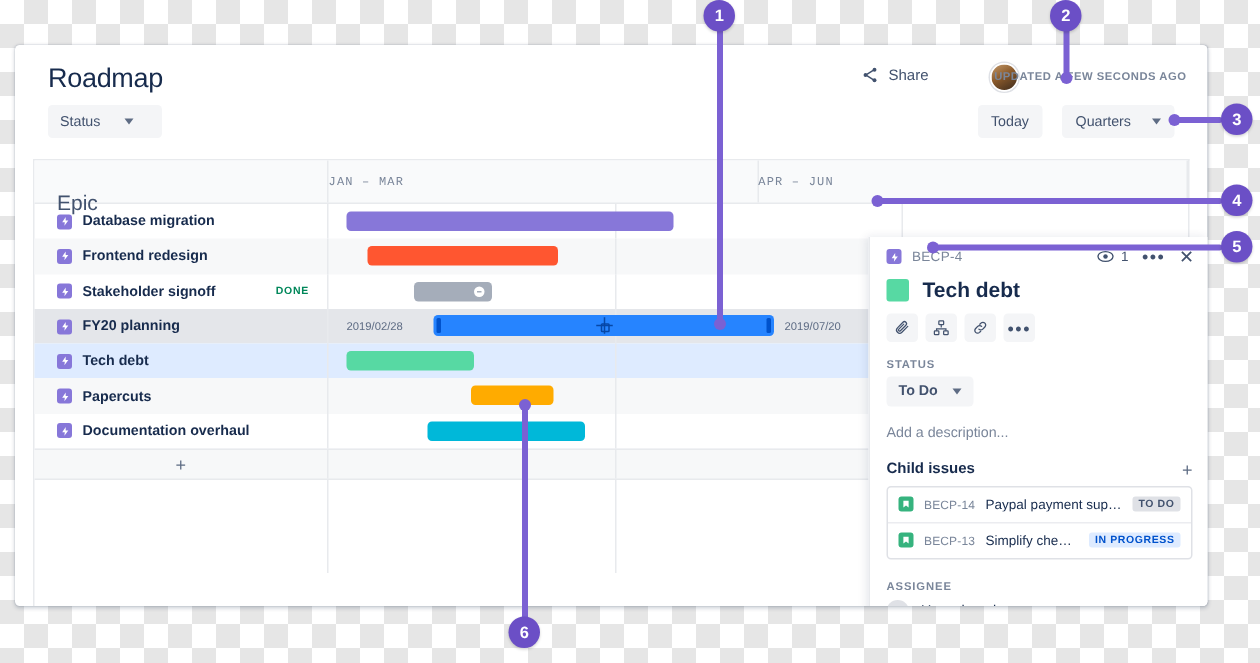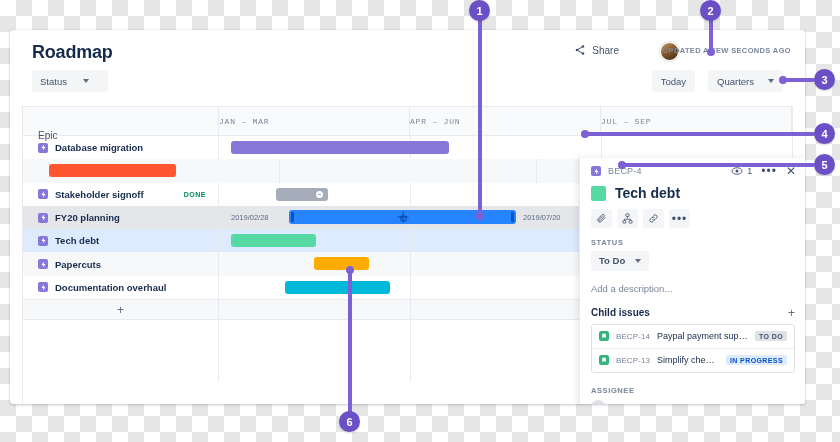--- a/index.html
+++ b/index.html
@@ -18,21 +18,21 @@
   #app-card{
     position:absolute;left:10px;top:30px;width:795px;height:374px;
     background:#fff;border-radius:3px;
     box-shadow:0 1px 3px rgba(9,30,66,.22),0 0 1px rgba(9,30,66,.28);
     overflow:hidden;
   }
 
   
   .page-title{
     position:absolute;left:22px;top:12px;
-    font-size:18px;font-weight:bold;color:#172b4d;letter-spacing:-.2px;
+    font-size:18px;font-weight:normal;color:#172b4d;letter-spacing:-.2px;
   }
   .status-filter{
     position:absolute;left:22px;top:40px;height:22px;min-width:60px;
     background:#f4f5f7;border-radius:3px;display:flex;align-items:center;
     padding:0 8px;gap:16px;cursor:pointer;
   }
   .status-filter .lbl{font-size:9.5px;color:#42526e;}
   .chev{width:0;height:0;border-left:3.5px solid transparent;border-right:3.5px solid transparent;border-top:4px solid #5e6c84;}
 
   .share-btn{
@@ -60,21 +60,21 @@
   #grid{
     position:absolute;left:12px;top:76px;right:12px;bottom:0;
     border:1px solid #e8eaed;border-bottom:none;box-sizing:border-box;
     background:#fff;
   }
   #col-head{
     display:flex;height:28px;background:#f9fafb;border-bottom:1px solid #e8eaed;
   }
   .hc{display:flex;align-items:center;box-sizing:border-box;}
   .hc-epic{width:196px;padding-left:15px;border-right:1px solid #e8eaed;}
-  .hc-epic span{font-size:10px;color:#42526e;margin-top:28px;}
+  .hc-epic span{font-size:14px;color:#42526e;margin-top:28px;}
   .hc-q{flex:1;justify-content:flex-start;border-right:1px solid #e8eaed;font-family:Liberation Mono, monospace;}
   .hc-q span{font-size:8px;letter-spacing:.8px;color:#7a869a;}
 
   .rows{position:relative;}
   .row{display:flex;height:23.3px;box-sizing:border-box;position:relative;}
   .row.alt{background:#f7f8f9;}
   .row.sel-grey{background:#e4e6ea;}
   .row.sel-blue{background:#deebff;}
   .cell-epic{
     width:196px;box-sizing:border-box;border-right:1px solid #e8eaed;
@@ -229,42 +229,47 @@
     <div id="col-head">
       <div class="hc hc-epic">
         <span>Epic</span>
       </div>
       <div class="hc hc-q">
         <span>JAN – MAR</span>
       </div>
       <div class="hc hc-q">
         <span>APR – JUN</span>
       </div>
-      <div class="hc hc-q">
-        <span>JUL – SEP</span>
-      </div>
     </div>
 
     <div class="rows" id="rows-host">
         <div class="row">
           <div class="cell-epic">
             <span class="epic-ico">
               <svg width="7" height="7" viewBox="0 0 24 24">
                 <path d="M13 2L5 14h6l-1 8 9-12h-6z" fill="#fff"></path>
               </svg>
             </span>
             <span class="epic-name">Database migration</span>
           </div>
           <div class="cell-tl">
             <div class="qdiv" style="left:33.33%"></div>
             <div class="qdiv" style="left:66.66%"></div>
             <div class="bar" style="left: 12px; width: 218px; background: rgb(135, 119, 217);"></div>
           </div>
         </div>
         <div class="row alt">
+          <div class="cell-epic">
+            <span class="epic-ico">
+              <svg width="7" height="7" viewBox="0 0 24 24">
+                <path d="M13 2L5 14h6l-1 8 9-12h-6z" fill="#fff"></path>
+              </svg>
+            </span>
+            <span class="epic-name">Frontend redesign</span>
+          </div>
           <div class="cell-tl">
             <div class="qdiv" style="left:33.33%"></div>
             <div class="qdiv" style="left:66.66%"></div>
             <div class="bar" style="left: 26px; width: 127px; background: rgb(255, 86, 48);"></div>
           </div>
         </div>
         <div class="row">
           <div class="cell-epic">
             <span class="epic-ico">
               <svg width="7" height="7" viewBox="0 0 24 24">

